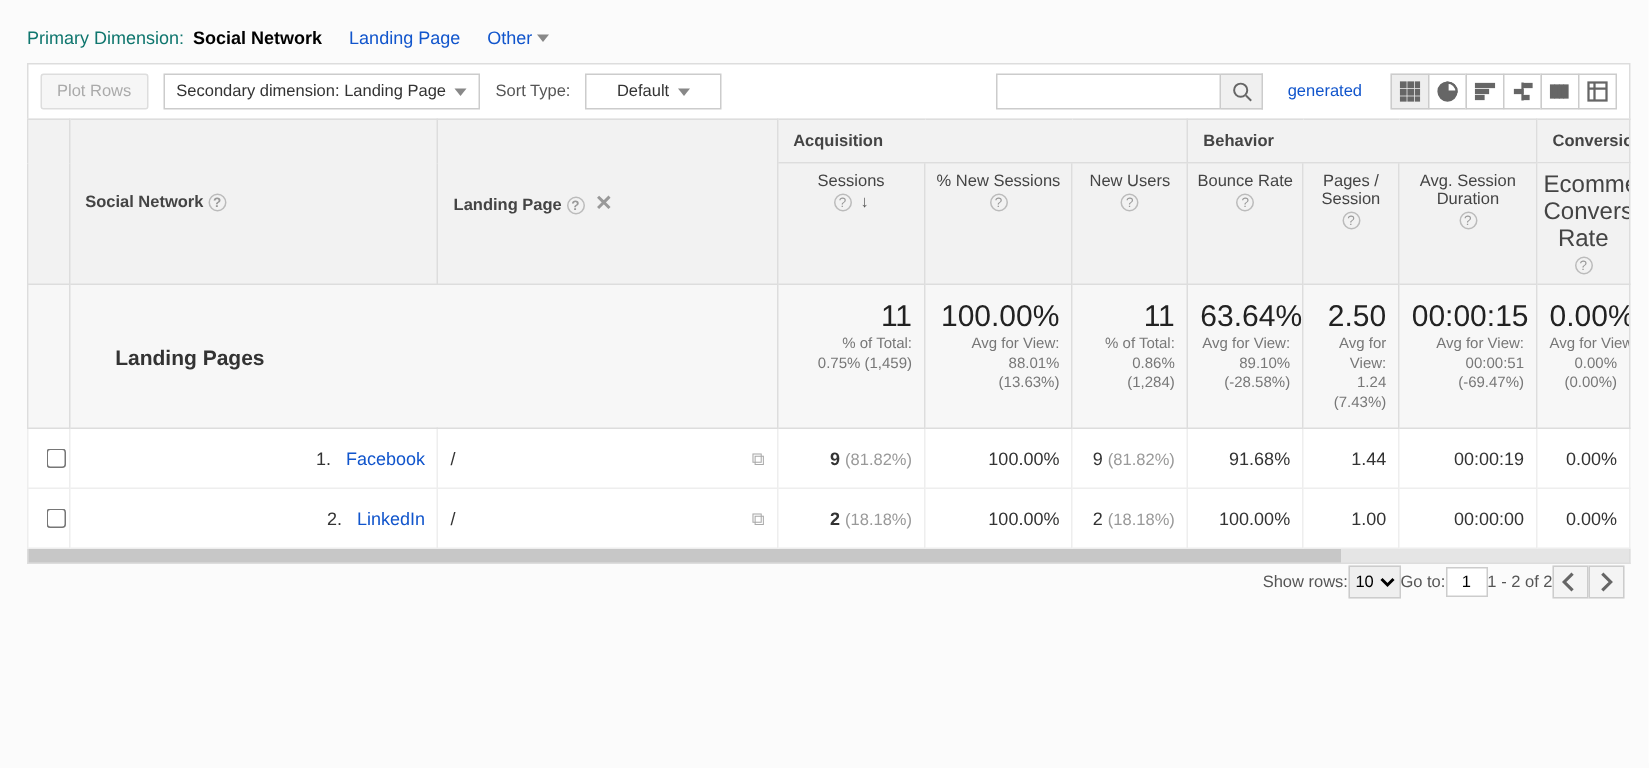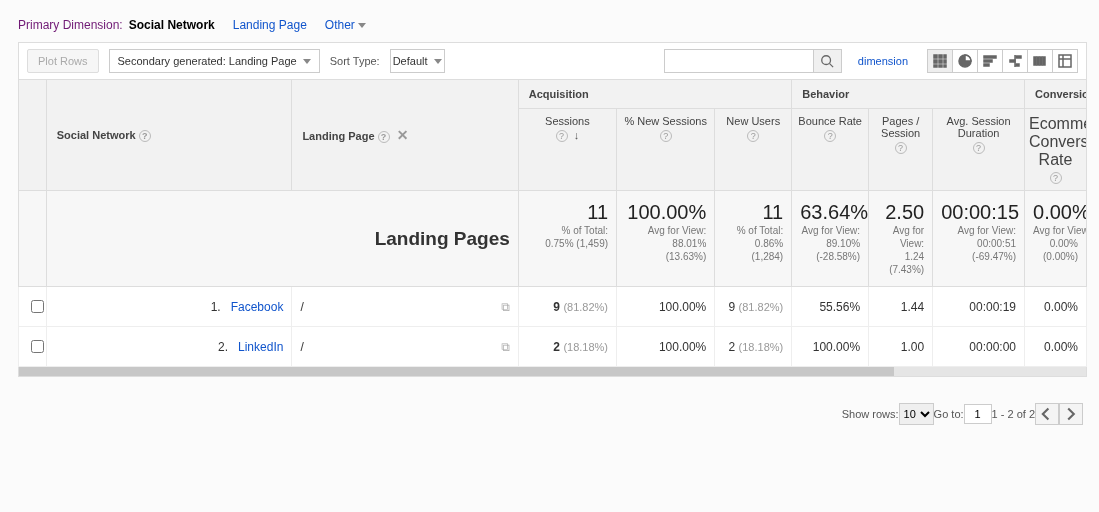--- a/index.html
+++ b/index.html
@@ -16,32 +16,32 @@
   .chart-area { height: 56px; position: relative; }
   .chart-svg { width: 100%; height: 40px; display:block;}
   .axis-labels { display:flex; justify-content:space-between; padding: 0 40px 0 40px; font-size:11px; color:#555; margin-top:2px;}
   .axis-labels span { flex:0 0 auto; text-align:center; width:70px; }
   .collapse-tab {
     width:40px; height:14px; border:1px solid #ccc; border-top:none;
     background:#fff; margin: -1px auto 0; display:flex; align-items:center; justify-content:center;
     font-size:8px; color:#666; cursor:pointer;
   }
   .dim-bar { margin-top:18px; font-size:12px; display:flex; align-items:center; gap:4px; }
-  .dim-bar .label { color:#701a75; margin-right:2px; }
+  .dim-bar .label { color:#0f766e; margin-right:2px; }
   .dim-bar .active { color:#000; font-weight:bold; margin-right:14px;}
   .dim-bar .link { color:#15c; cursor:pointer; margin-right:14px; }
   .dim-bar .other { color:#15c; cursor:pointer; display:flex; align-items:center; gap:3px;}
   .tri-down { width:0; height:0; border-left:4px solid transparent; border-right:4px solid transparent; border-top:5px solid #888; display:inline-block;}
   .toolbar {
     margin-top:10px; border:1px solid #ddd; background:#fff;
     padding:6px 8px; display:flex; align-items:center; gap:10px;
   }
   .btn-plot { border:1px solid #ddd; background:#f6f6f6; color:#aaa; padding:5px 10px; font-size:11px; border-radius:2px;}
   .drop { border:1px solid #ccc; background:#fff; padding:5px 8px; font-size:11px; color:#333; display:flex; align-items:center; gap:6px; cursor:pointer;}
-  .drop.small { padding:5px 2px;}
+  .drop.small { padding:5px 20px;}
   .st-label { color:#555; font-size:11px; }
   .spacer { flex:1; }
   .search-box { display:flex; }
   .search-box input { border:1px solid #ccc; height:24px; width:150px; padding:0 4px; font-size:11px;}
   .search-box button { border:1px solid #ccc; border-left:none; height:24px; width:28px; background:#f0f0f0; cursor:pointer; display:flex; align-items:center; justify-content:center;}
   .adv { color:#15c; font-size:11px; cursor:pointer; margin-left:6px;}
   .view-icons { display:flex; margin-left:10px; }
   .view-btn { width:26px; height:24px; border:1px solid #ccc; margin-left:-1px; background:#fff; display:flex; align-items:center; justify-content:center; cursor:pointer; color:#555;}
   .view-btn.active { background:#eee;}
   svg.icon { width:14px; height:14px; stroke:#666; fill:none; stroke-width:1.5;}
@@ -55,32 +55,32 @@
   .hlp {
     display:inline-block; width:12px; height:12px; border:1px solid #bbb; border-radius:50%;
     font-size:9px; line-height:10px; text-align:center; color:#999;
   }
   .sorter::after { content:"↓"; color:#555; margin-left:3px;}
   .agg td {
     border:1px solid #ddd; background:#f7f7f7; padding:10px 8px; font-size:11px; text-align:right; vertical-align:top;
   }
   .agg .big { font-size:20px; color:#222; display:block; }
   .agg .sub { color:#777; font-size:10px; line-height:1.3; display:block;}
-  .agg .title-cell { text-align:right; font-weight:bold; font-size:19px; padding-left:30px; vertical-align:middle;}
+  .agg .title-cell { text-align:left; font-weight:bold; font-size:14px; padding-left:30px; vertical-align:middle;}
   .row td { border:1px solid #eee; padding:10px 8px; font-size:12px; }
   .row .num { text-align:right;}
   .row .al { text-align:right;}
   .ck { text-align:center; }
   .link-c { color:#15c; cursor:pointer; }
   .pct { color:#999; font-size:11px;}
   .close-x { color:#999; cursor:pointer; font-size:14px; margin-left:4px;}
   .newtab { font-size:12px; color:#aaa; margin-left:4px; cursor:pointer;}
   .scroll-shadow { height:10px; background:#e5e5e5; border:1px solid #ddd; border-top:none; position:relative;}
   .scroll-shadow .thumb { position:absolute; left:0; top:0; height:100%; width:82%; background:#c7c7c7;}
-  .pager-row { display:flex; justify-content:flex-end; align-items:center; gap:0; padding:26px 4px 4px; font-size:11px; color:#555;}
+  .pager-row { display:flex; justify-content:flex-end; align-items:center; gap:0; padding:1px 4px 4px; font-size:11px; color:#555;}
   .pager-row input[type=text] { width:28px; height:20px; border:1px solid #ccc; text-align:center; font-size:11px;}
   .pager-row select { height:22px; border:1px solid #ccc; font-size:11px;}
   .pg-btn { width:24px; height:22px; border:1px solid #ccc; background:#f4f4f4; cursor:pointer; display:flex; align-items:center; justify-content:center;}
   .footer { text-align:right; font-size:11px; color:#555; padding:4px 4px 0;}
   .footer a { color:#15c; cursor:pointer;}
   .lp-cell { display:flex; align-items:center; justify-content:space-between;}
   
   .i-grid rect{fill:#666;}
   .i-pie{fill:#666;}
   .chk { }
@@ -97,39 +97,39 @@
     <span class="link">Landing Page</span>
     <span class="other">
       <span>Other</span>
       <span class="tri-down"></span>
     </span>
   </div>
 
   <div class="toolbar">
     <button class="btn-plot">Plot Rows</button>
     <div class="drop">
-      <span>Secondary generated: Landing Page</span>
+      <span>Secondary dimension: Landing Page</span>
       <span class="tri-down"></span>
     </div>
     <span class="st-label">Sort Type:</span>
     <div class="drop small">
       <span>Default</span>
       <span class="tri-down"></span>
     </div>
     <div class="spacer"></div>
     <div class="search-box">
       <input type="text" placeholder="" style="">
       <button>
         <svg class="icon" viewBox="0 0 16 16">
             <circle cx="7" cy="7" r="5"></circle>
             <line x1="11" y1="11" x2="15" y2="15"></line>
           </svg>
       </button>
     </div>
-    <span class="adv">dimension</span>
+    <span class="adv">generated</span>
     <div class="view-icons">
       <div class="view-btn active">
         <svg class="icon i-grid" viewBox="0 0 14 14">
             <rect x="1" y="1" width="3" height="3"></rect>
             <rect x="6" y="1" width="3" height="3"></rect>
             <rect x="11" y="1" width="2" height="3"></rect>
             <rect x="1" y="6" width="3" height="3"></rect>
             <rect x="6" y="6" width="3" height="3"></rect>
             <rect x="11" y="6" width="2" height="3"></rect>
             <rect x="1" y="11" width="3" height="2"></rect>
@@ -292,21 +292,21 @@
             <div class="lp-cell">
           <span>/</span>
           <span class="newtab">⧉</span>
             </div>
           </td>
         <td class="num"><b>9</b>
           <span class="pct">(81.82%)</span></td>
         <td class="num">100.00%</td>
         <td class="num"><span>9</span>
           <span class="pct">(81.82%)</span></td>
-        <td class="num">55.56%</td>
+        <td class="num">91.68%</td>
         <td class="num">1.44</td>
         <td class="num">00:00:19</td>
         <td class="num" style="overflow:hidden;white-space:nowrap;">0.00%</td>
       </tr>
 
       <tr class="row">
         <td class="ck"><input type="checkbox" class="chk" style=""></td>
         <td class="al"><span>2.</span>&nbsp;&nbsp;
           <span class="link-c">LinkedIn</span></td>
         <td class="al">

